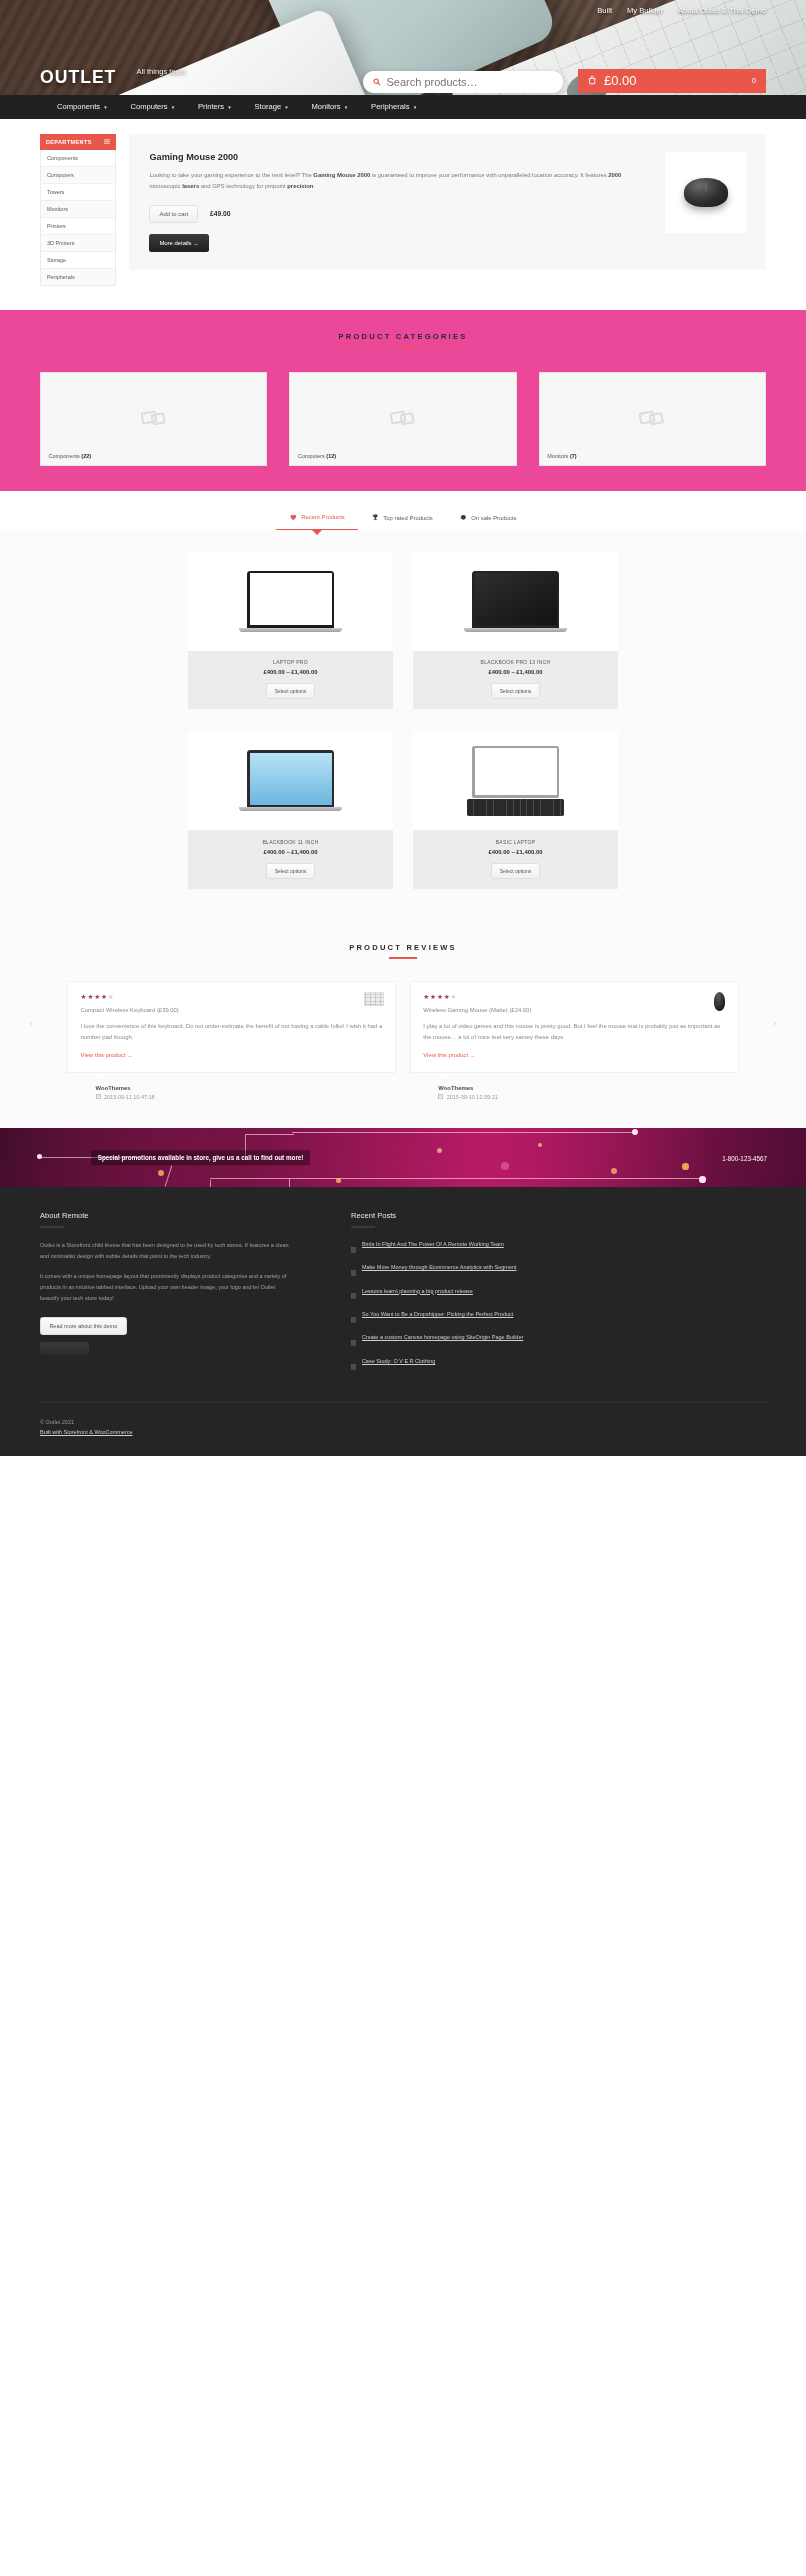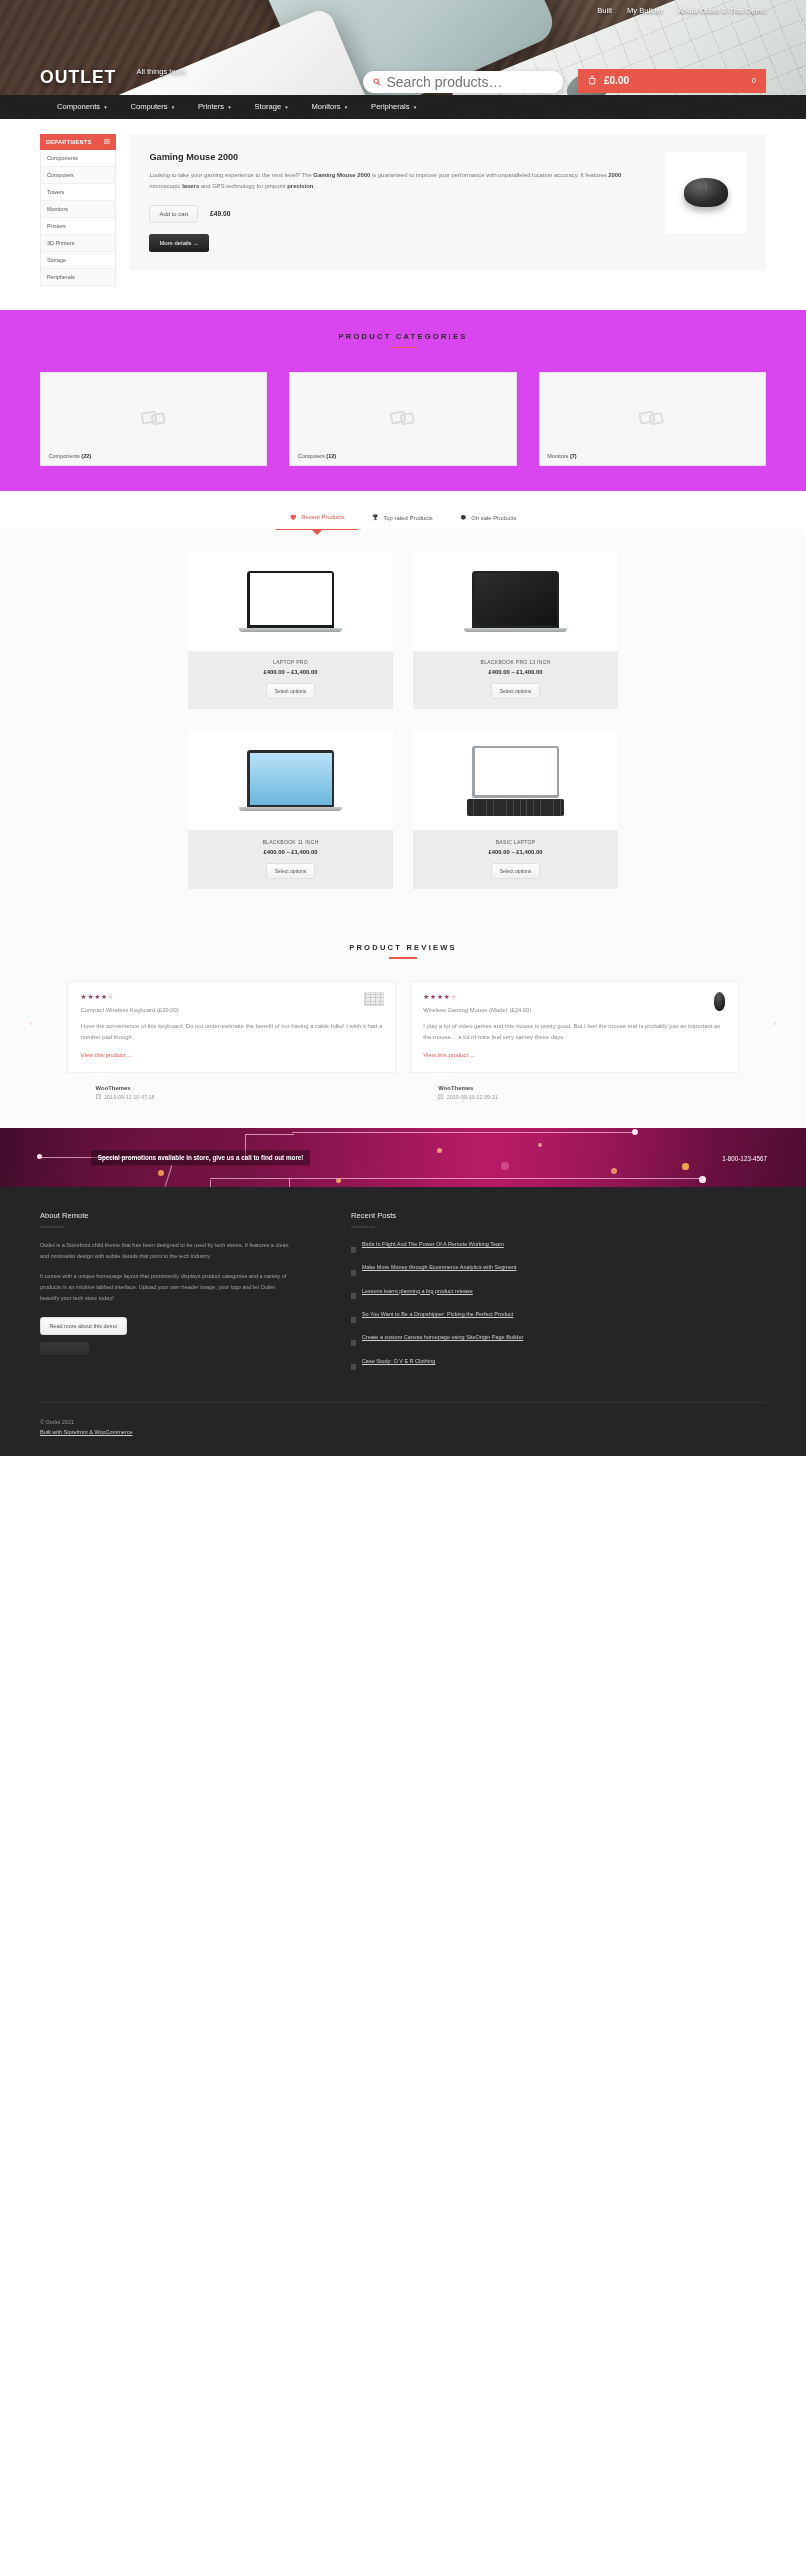--- a/index.html
+++ b/index.html
@@ -104,37 +104,37 @@
     padding: 0 10px;
     gap: 5.9px;
     z-index: 6;
     box-shadow: 0 1.7px 6.7px rgba(0,0,0,0.2);
   }
   .search-wrap svg { flex: 0 0 auto; }
   .search-input {
     border: none;
     outline: none;
     flex: 1;
-    font-size: 14px;
+    font-size: 11px;
     color: #6d6d6d;
     font-family: inherit;
     background: transparent;
   }
   .cart-btn {
     position: absolute;
     left: 578px; bottom: 2.5px;
     width: 188px; height: 23.5px;
     background: #e9574b;
     display: flex;
     align-items: center;
     padding: 0 10px;
     z-index: 6;
   }
   .cart-amount {
-    color: #fff; font-size: 10px; font-weight: 700; margin-left: 7.6px; flex: 1;
+    color: #fff; font-size: 13px; font-weight: 400; margin-left: 7.6px; flex: 1;
   }
   .cart-count { color: #fff; font-size: 7.6px; }
 
   
   .main-nav {
     position: relative;
     height: 23.5px;
     background:
       linear-gradient(rgba(30,30,30,0.86), rgba(30,30,30,0.86)),
       repeating-linear-gradient(115deg,#3a3a3a 0px,#2b2b2b 7.6px,#343434 13.4px),
@@ -241,21 +241,21 @@
     border-radius: 48% 48% 42% 42%;
     position: relative;
     box-shadow: 0 4.2px 7.6px rgba(0,0,0,0.3);
   }
   .mouse-shape:after {
     content:''; position:absolute; left:50%; top:3.4px; width:0.8px; height:9.2px;
     background: rgba(255,255,255,0.18); transform: translateX(-50%);
   }
 
   
-  .cats-section { background: #d946ef; padding: 22px 12px 25px; }
+  .cats-section { background: #ec4899; padding: 22px 12px 25px; }
   .sec-title {
     text-align: center;
     font-size: 7.6px;
     font-weight: 700;
     letter-spacing: 2.2px;
     color: #2b2b2b;
   }
   .sec-rule { width: 28.6px; height: 1.7px; background: #e9574b; margin: 5.9px auto 0; }
   .cats-grid {
     width: 726px; margin: 23.5px auto 0;

